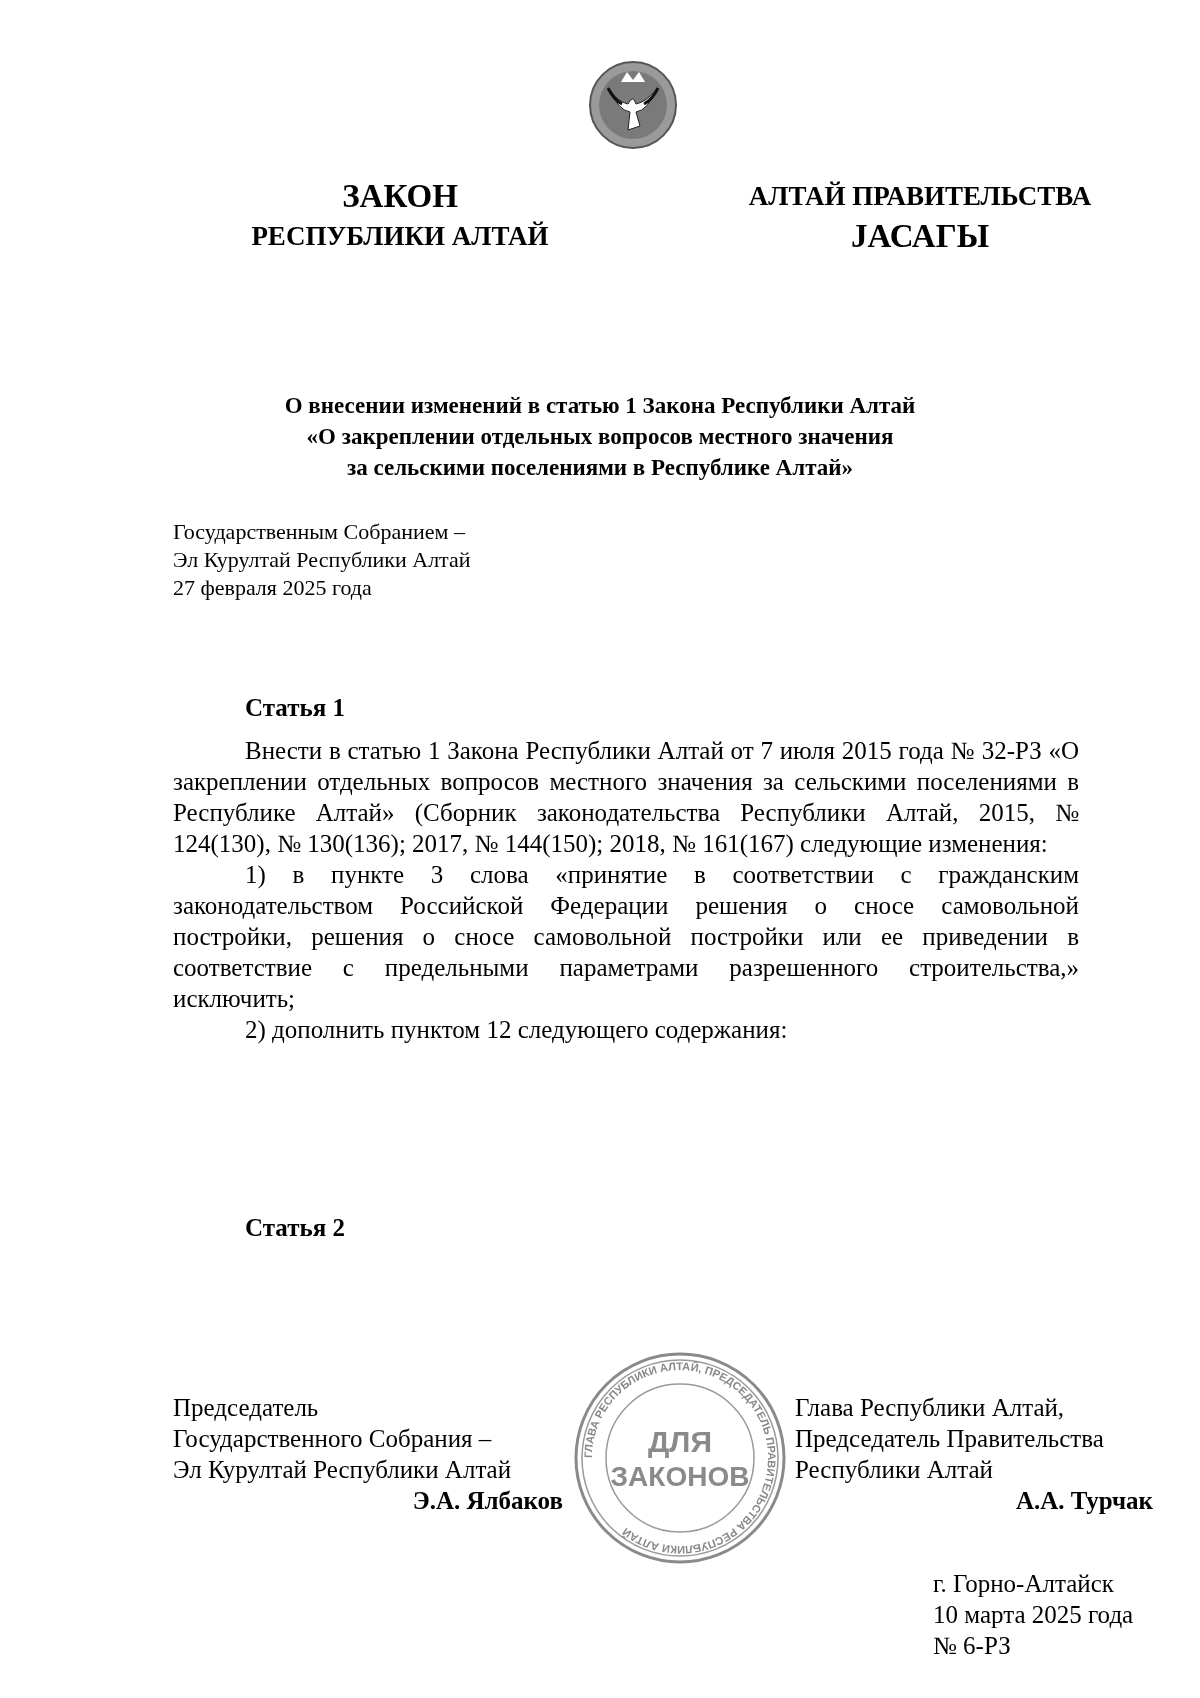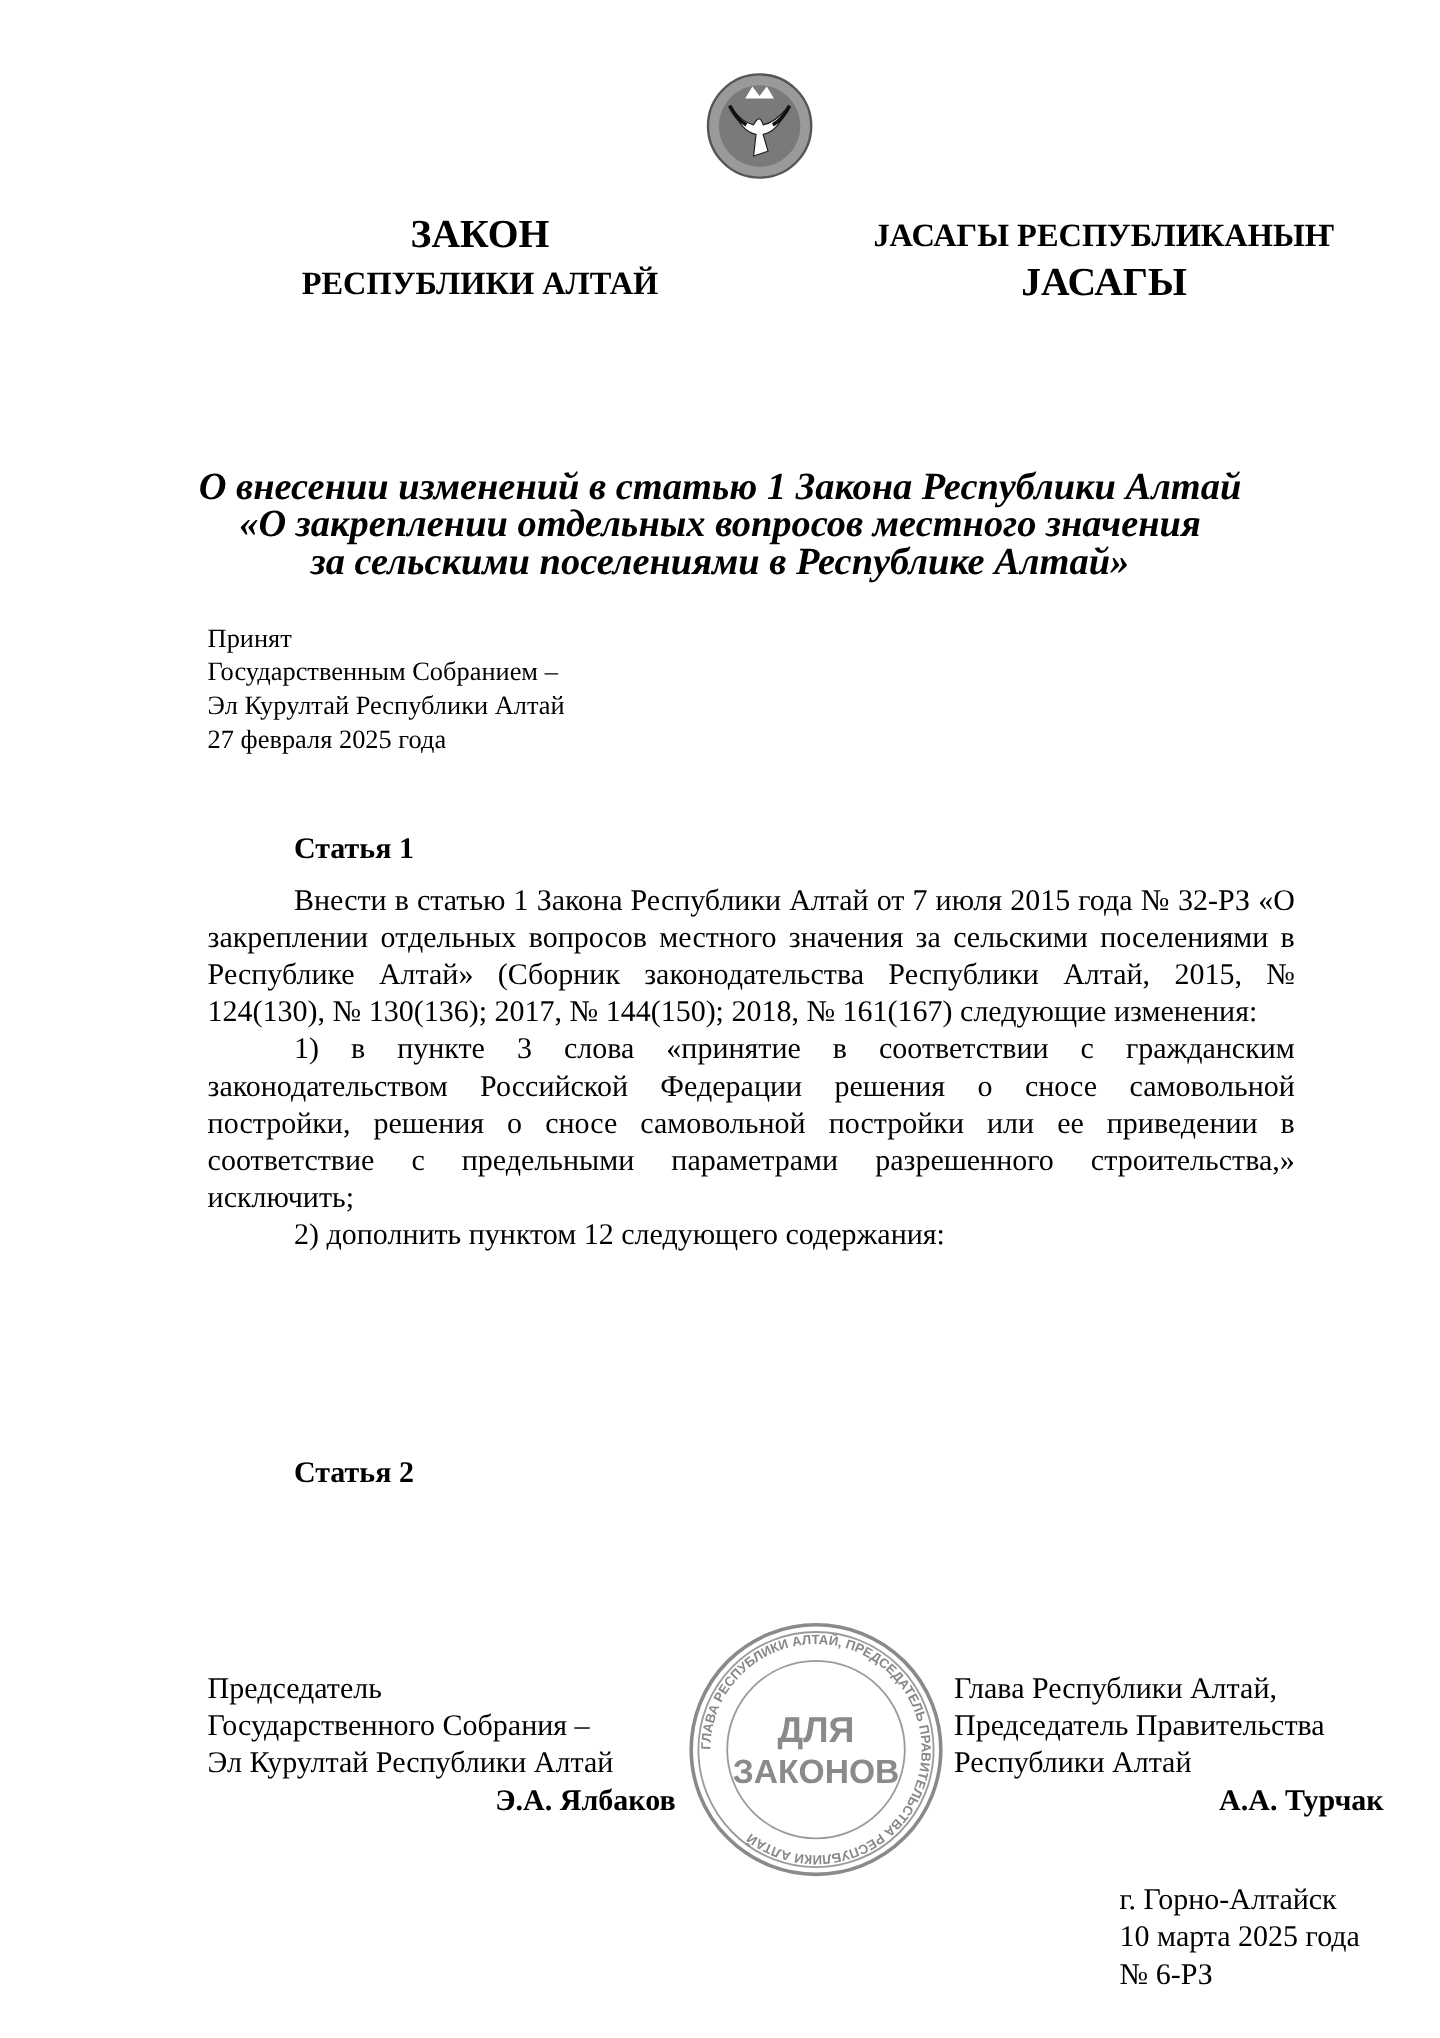--- a/index.html
+++ b/index.html
@@ -6,21 +6,21 @@
   body { width: 1200px; height: 1698px; position: relative; overflow: hidden;
          font-family: "Liberation Serif", "DejaVu Serif", serif; color: #000; }
   .abs { position: absolute; }
   .emblem { left: 588px; top: 60px; width: 90px; height: 90px; }
   .hdr { font-weight: bold; text-align: center; }
   .hdr-left { left: 200px; top: 176px; width: 400px; }
   .hdr-right { left: 700px; top: 176px; width: 440px; }
   .hdr .big { font-size: 33px; line-height: 40px; }
   .hdr .mid { font-size: 27px; line-height: 40px; }
   .title { left: 150px; top: 390px; width: 900px; text-align: center; font-weight: bold;
-           font-size: 32px; line-height: 31px; font-style: italic; }
+           font-size: 23px; line-height: 31px; }
   .adopted { left: 173px; top: 518px; font-size: 22px; line-height: 28px; }
   .body { left: 173px; width: 906px; font-size: 25px; line-height: 31px; }
   .art-h { font-weight: bold; font-size: 25px; }
   .p { text-align: justify; text-align-last: left; margin: 0; }
   .ind { text-indent: 72px; }
   .sig { font-size: 25px; line-height: 31px; }
   .sig-left { left: 173px; top: 1392px; width: 390px; }
   .sig-right { left: 795px; top: 1392px; width: 350px; }
   .bold { font-weight: bold; }
   .right { text-align: right; }
@@ -37,32 +37,31 @@
   <path d="M22,30 Q30,50 42,52 L40,70 L52,66 L48,52 Q60,50 68,30 Q58,42 48,44 Q45,34 40,44 Q30,42 22,30 Z" fill="#fff" stroke="#222" stroke-width="1"></path>
   <path d="M20,28 Q26,40 34,44" fill="none" stroke="#111" stroke-width="3"></path>
   <path d="M70,28 Q64,40 56,44" fill="none" stroke="#111" stroke-width="3"></path>
 </svg>
 
 <div class="abs hdr hdr-left">
   <div class="big">ЗАКОН</div>
   <div class="mid">РЕСПУБЛИКИ АЛТАЙ</div>
 </div>
 <div class="abs hdr hdr-right">
-  <div class="mid">JАСАГЫ РЕСПУБЛИКАНЫҤ</div>
+  <div class="mid">АЛТАЙ ПРАВИТЕЛЬСТВА</div>
   <div class="big">JАСАГЫ</div>
 </div>
 
 <div class="abs title">
   <div>О внесении изменений в статью 1 Закона Республики Алтай</div>
   <div>«О закреплении отдельных вопросов местного значения</div>
   <div>за сельскими поселениями в Республике Алтай»</div>
 </div>
 
 <div class="abs adopted">
-  <div>Принят</div>
   <div>Государственным Собранием –</div>
   <div>Эл Курултай Республики Алтай</div>
   <div>27 февраля 2025 года</div>
 </div>
 
 <div class="abs body" style="top:692px;">
   <div class="art-h" style="margin-left:72px;margin-bottom:12px;">Статья 1</div>
   <p class="p ind">Внести в статью 1 Закона Республики Алтай от 7 июля 2015 года № 32-РЗ «О закреплении отдельных вопросов местного значения за сельскими поселениями в Республике Алтай» (Сборник законодательства Республики Алтай, 2015, № 124(130), № 130(136); 2017, № 144(150); 2018, № 161(167) следующие изменения:</p>
   <p class="p ind">1) в пункте 3 слова «принятие в соответствии с гражданским законодательством Российской Федерации решения о сносе самовольной постройки, решения о сносе самовольной постройки или ее приведении в соответствие с предельными параметрами разрешенного строительства,» исключить;</p>
   <p class="p ind">2) дополнить пунктом 12 следующего содержания:</p>

